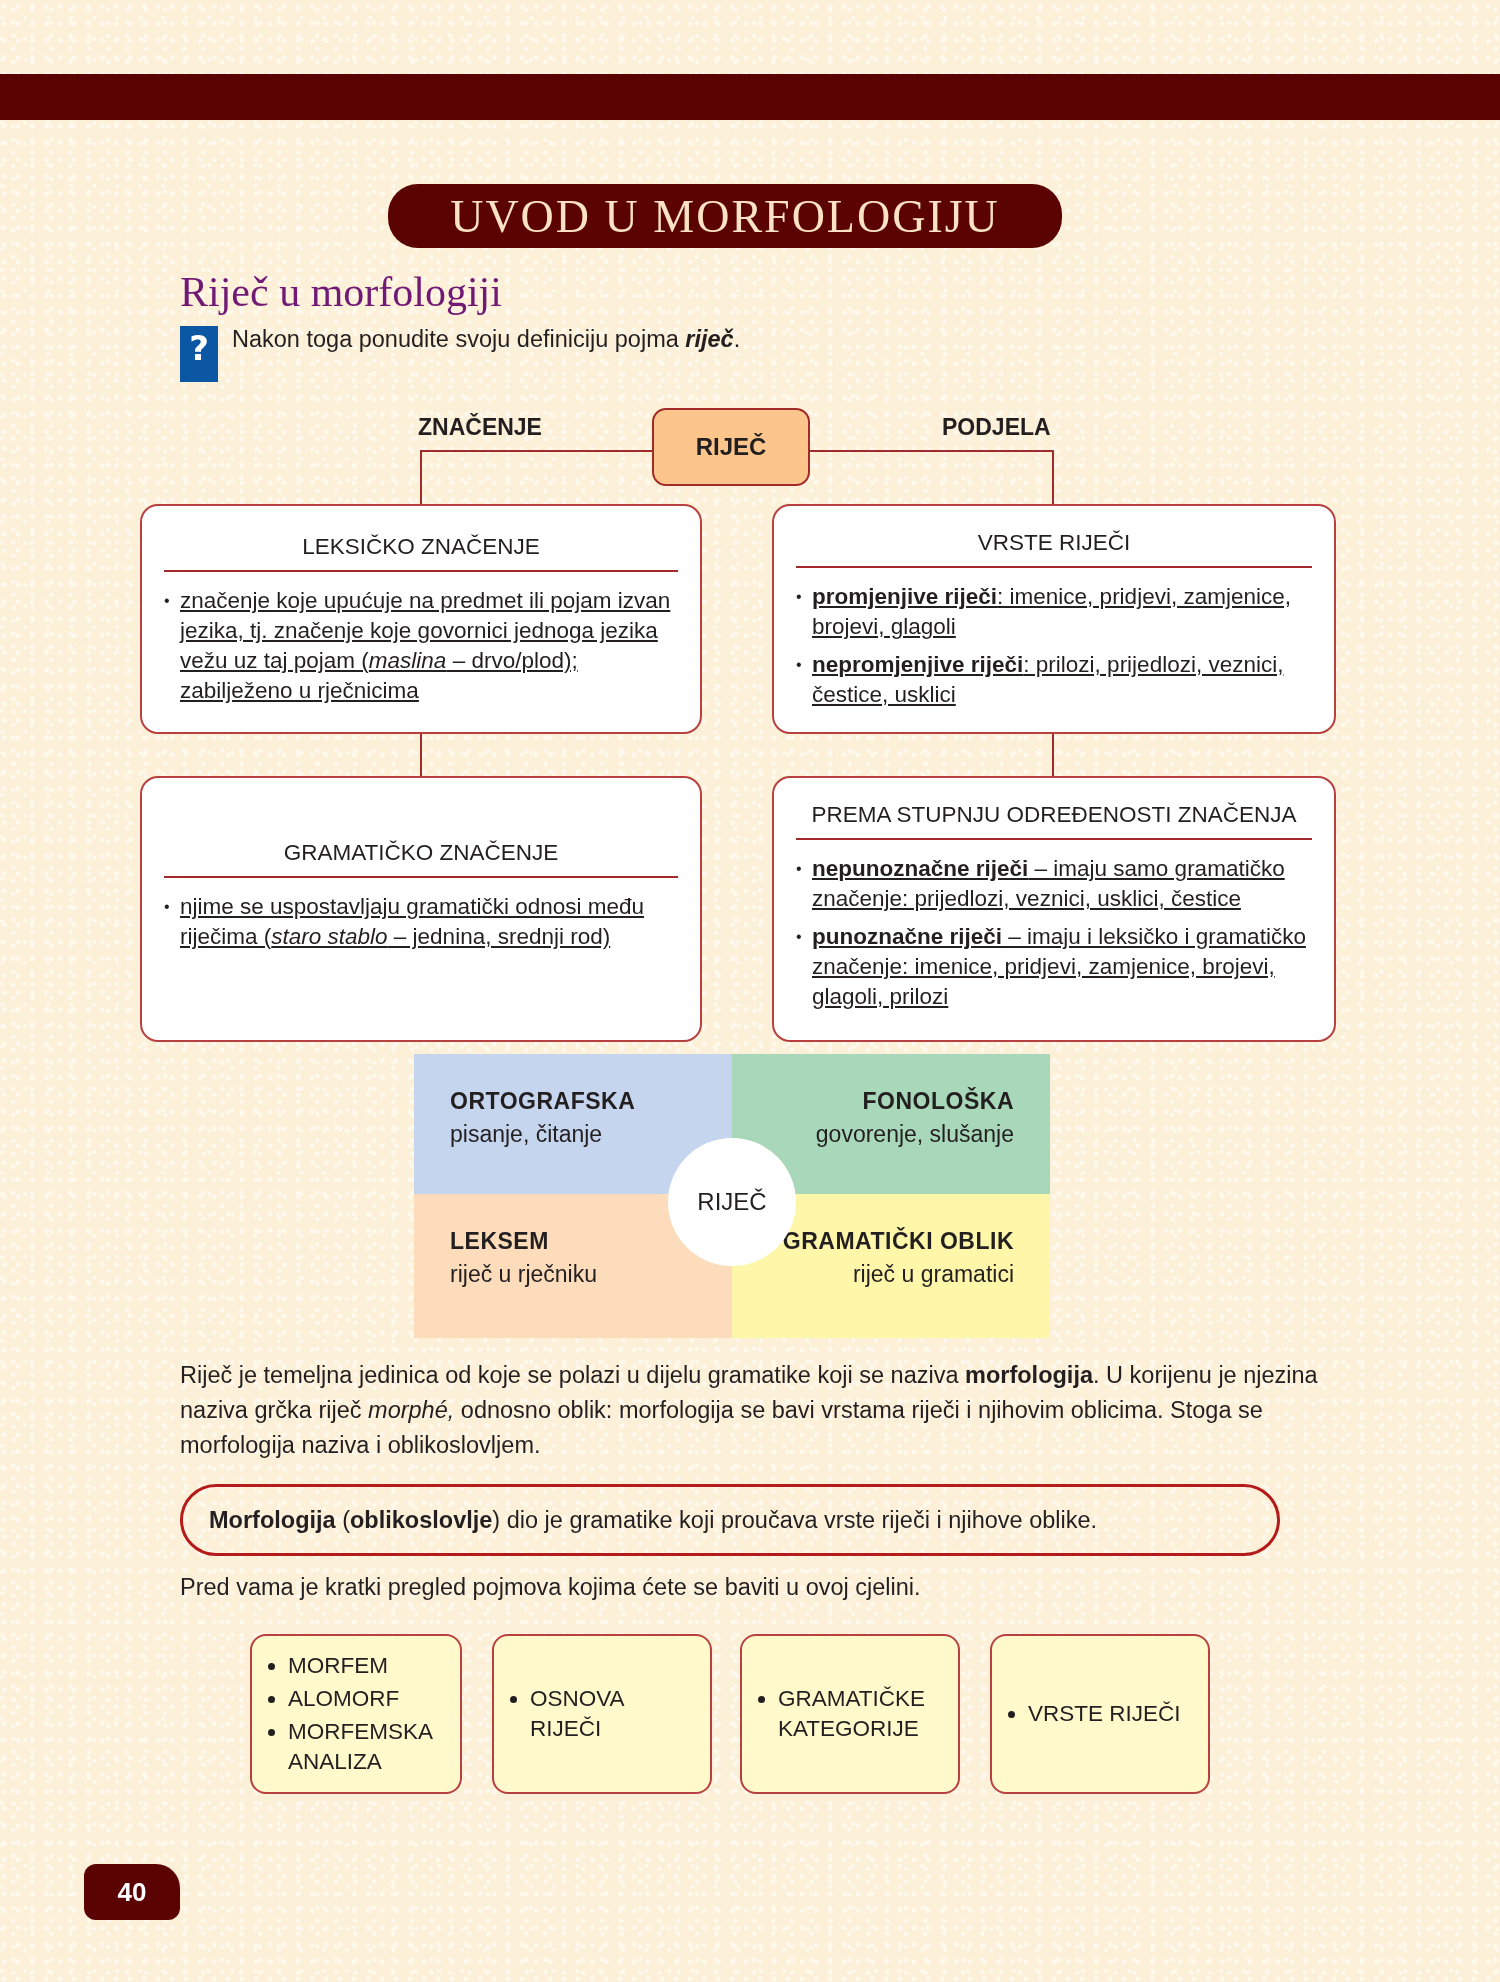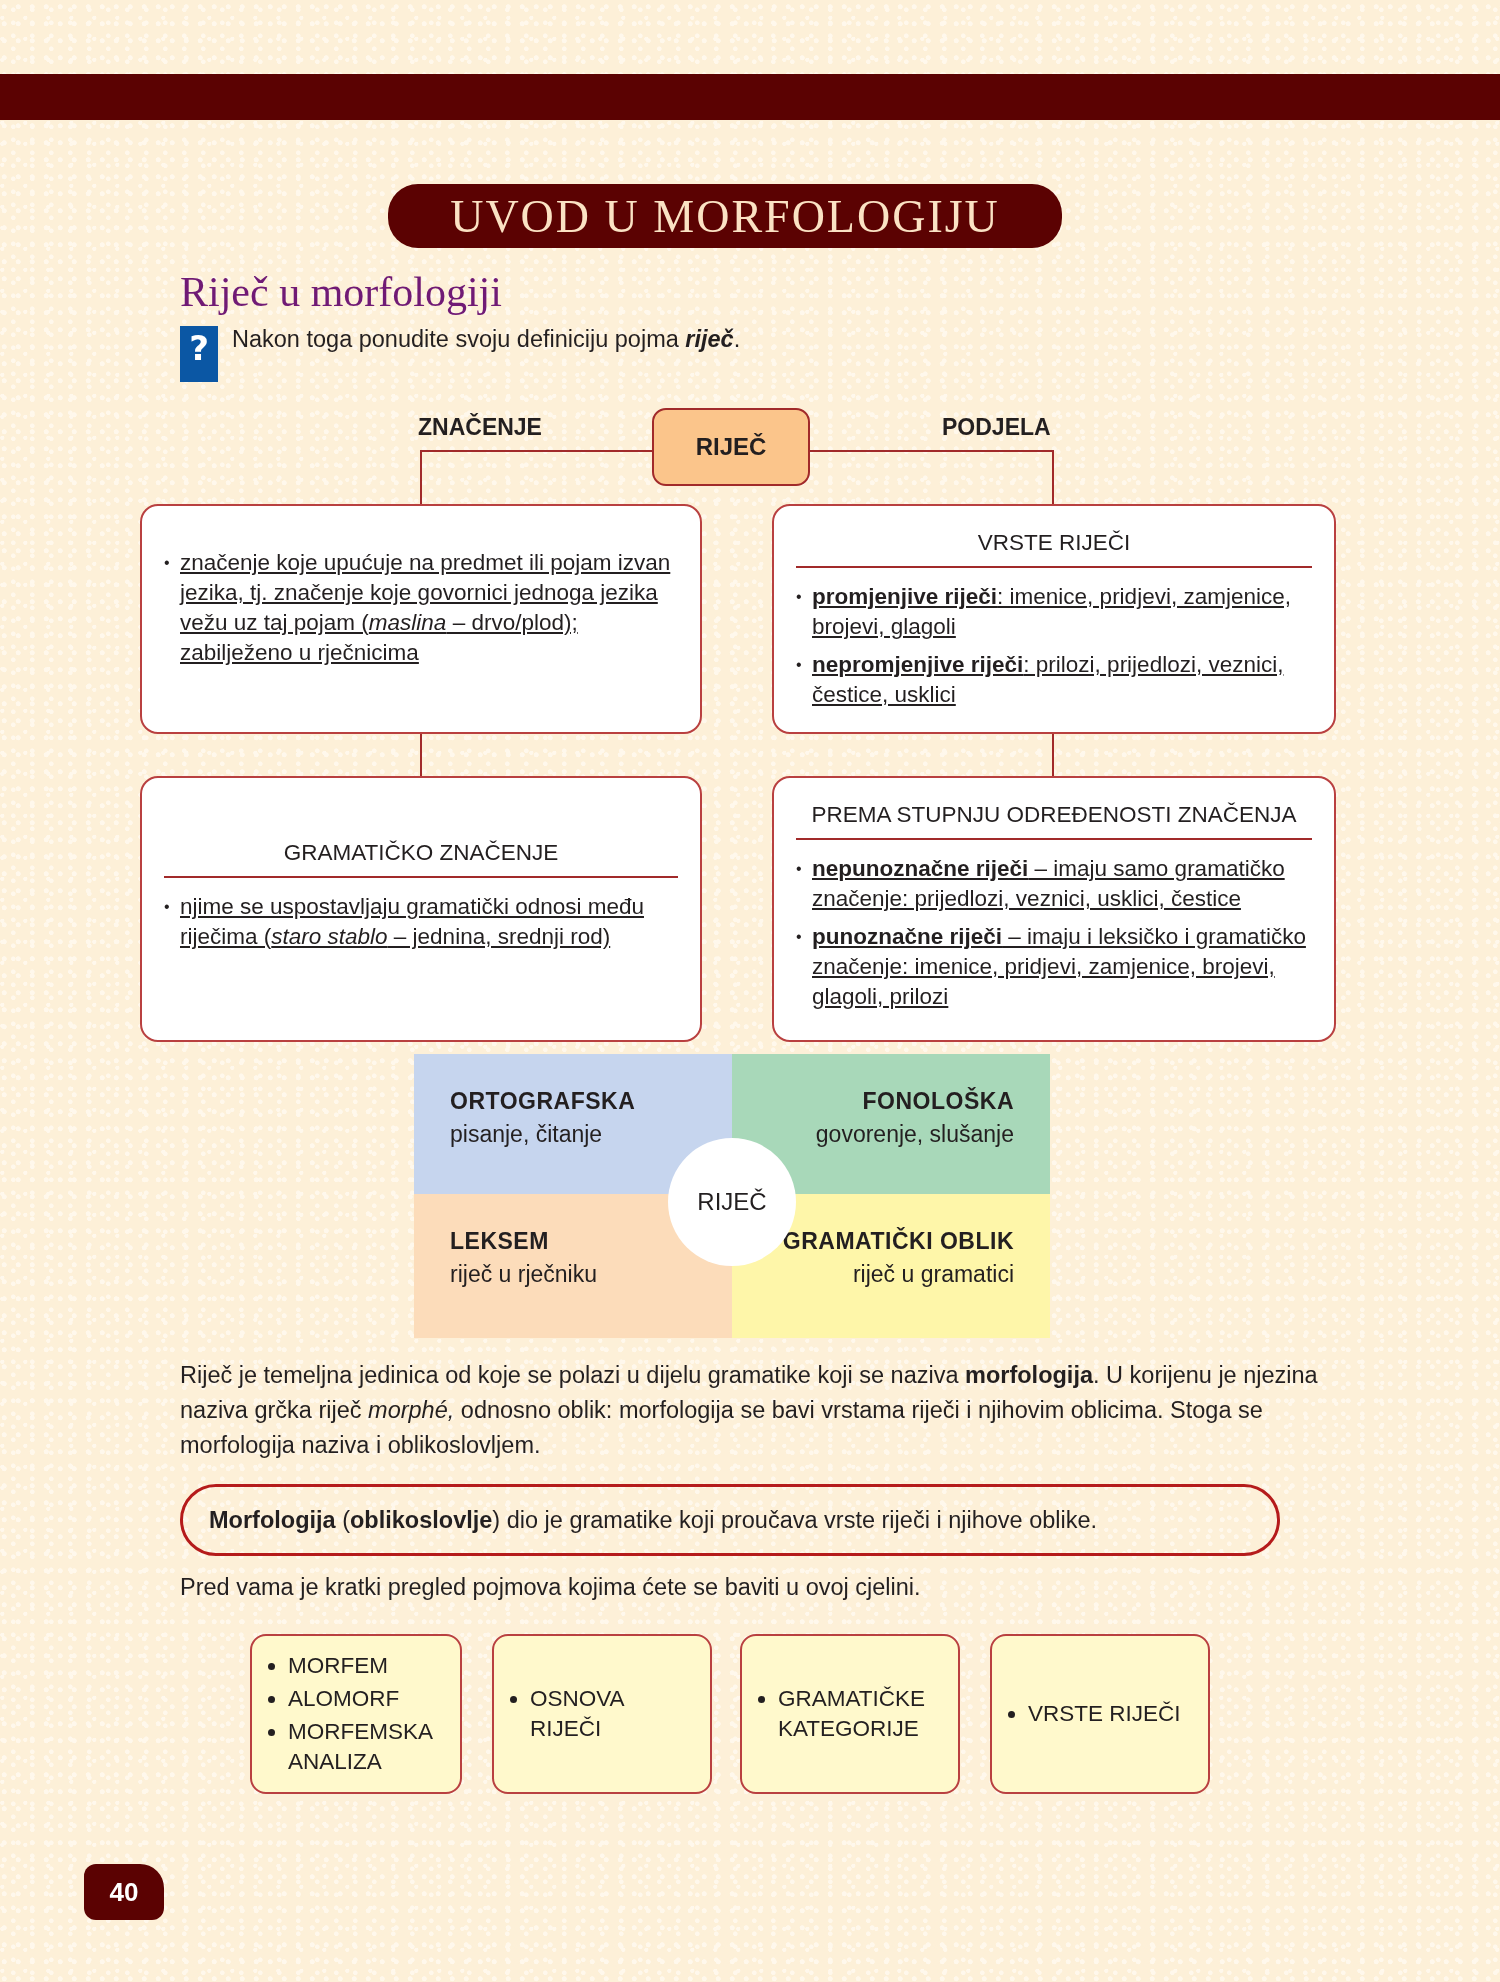--- a/index.html
+++ b/index.html
@@ -42,21 +42,21 @@
   .quad { width:318px; height:140px; box-sizing:border-box; padding:34px 36px; font-family:"Liberation Sans", sans-serif; }
   .quad .q-title { font-weight:bold; font-size:23px; letter-spacing:0.5px; }
   .quad .q-sub { font-size:23px; margin-top:6px; }
   .circle { left:668px; top:1138px; width:128px; height:128px; border-radius:50%; background:#fff; display:flex; align-items:center; justify-content:center; font-family:"Liberation Sans", sans-serif; font-size:24px; }
   .para { left:180px; top:1358px; width:1140px; font-family:"Liberation Sans", sans-serif; font-size:23.5px; line-height:35px; }
   .def-box { left:180px; top:1484px; width:1100px; height:72px; box-sizing:border-box; border:3px solid #b51b1b; border-radius:36px; padding:0 26px; display:flex; align-items:center; font-family:"Liberation Sans", sans-serif; font-size:23.5px; }
   .intro { left:180px; top:1574px; font-family:"Liberation Sans", sans-serif; font-size:23.5px; }
   .topic { top:1634px; height:160px; background:#fff9cc; border:2px solid #b94040; border-radius:16px; box-sizing:border-box; padding:10px 14px; display:flex; align-items:center; font-family:"Liberation Sans", sans-serif; }
   .topic ul { margin:0; padding:0 0 0 22px; list-style:disc; }
   .topic li { font-size:22.5px; line-height:30px; margin:3px 0; }
-  .page-num { left:84px; top:1864px; width:80px; height:56px; background:#5b0202; border-radius:12px 24px 12px 12px; color:#fff; display:flex; align-items:center; justify-content:center; font-weight:bold; font-size:26px; font-family:"Liberation Sans", sans-serif; }
+  .page-num { left:84px; top:1864px; width:96px; height:56px; background:#5b0202; border-radius:12px 24px 12px 12px; color:#fff; display:flex; align-items:center; justify-content:center; font-weight:bold; font-size:26px; font-family:"Liberation Sans", sans-serif; }
   b { font-weight:bold; }
 </style>
 </head>
 <body>
 
 <div class="abs top-bar"></div>
 <div class="abs title-pill">UVOD U MORFOLOGIJU</div>
 
 <div class="abs section-title">Riječ u morfologiji</div>
 <div class="abs q-icon">?</div>
@@ -66,20 +66,21 @@
 
 <div class="abs label-top" style="left:418px; top:414px;">ZNAČENJE</div>
 <div class="abs label-top" style="left:942px; top:414px;">PODJELA</div>
 <div class="abs connector" style="left:420px; top:450px; width:232px; height:52px; border-top-width:2px; border-left-width:2px;"></div>
 <div class="abs connector" style="left:806px; top:450px; width:246px; height:52px; border-top-width:2px; border-right-width:2px;"></div>
 <div class="abs center-node">RIJEČ</div>
 <div class="abs connector" style="left:420px; top:732px; width:0; height:44px; border-left-width:2px;"></div>
 <div class="abs connector" style="left:1052px; top:732px; width:0; height:44px; border-left-width:2px;"></div>
 
 <div class="abs card" style="left:140px; top:504px; width:562px; height:230px; padding-top:28px;">
+  <div class="card-head">LEKSIČKO ZNAČENJE</div>
   <ul style="margin-top:14px;">
     <li><span>značenje koje upućuje na predmet ili pojam izvan jezika, tj. značenje koje govornici jednoga jezika vežu uz taj pojam (</span><i>maslina</i><span> – drvo/plod); zabilježeno u rječnicima</span></li>
   </ul>
 </div>
 
 <div class="abs card" style="left:772px; top:504px; width:564px; height:230px; padding-top:24px;">
   <div class="card-head">VRSTE RIJEČI</div>
   <ul style="margin-top:14px;">
     <li><b>promjenjive riječi</b><span>: imenice, pridjevi, zamjenice, brojevi, glagoli</span></li>
     <li><b>nepromjenjive riječi</b><span>: prilozi, prijedlozi, veznici, čestice, usklici</span></li>

